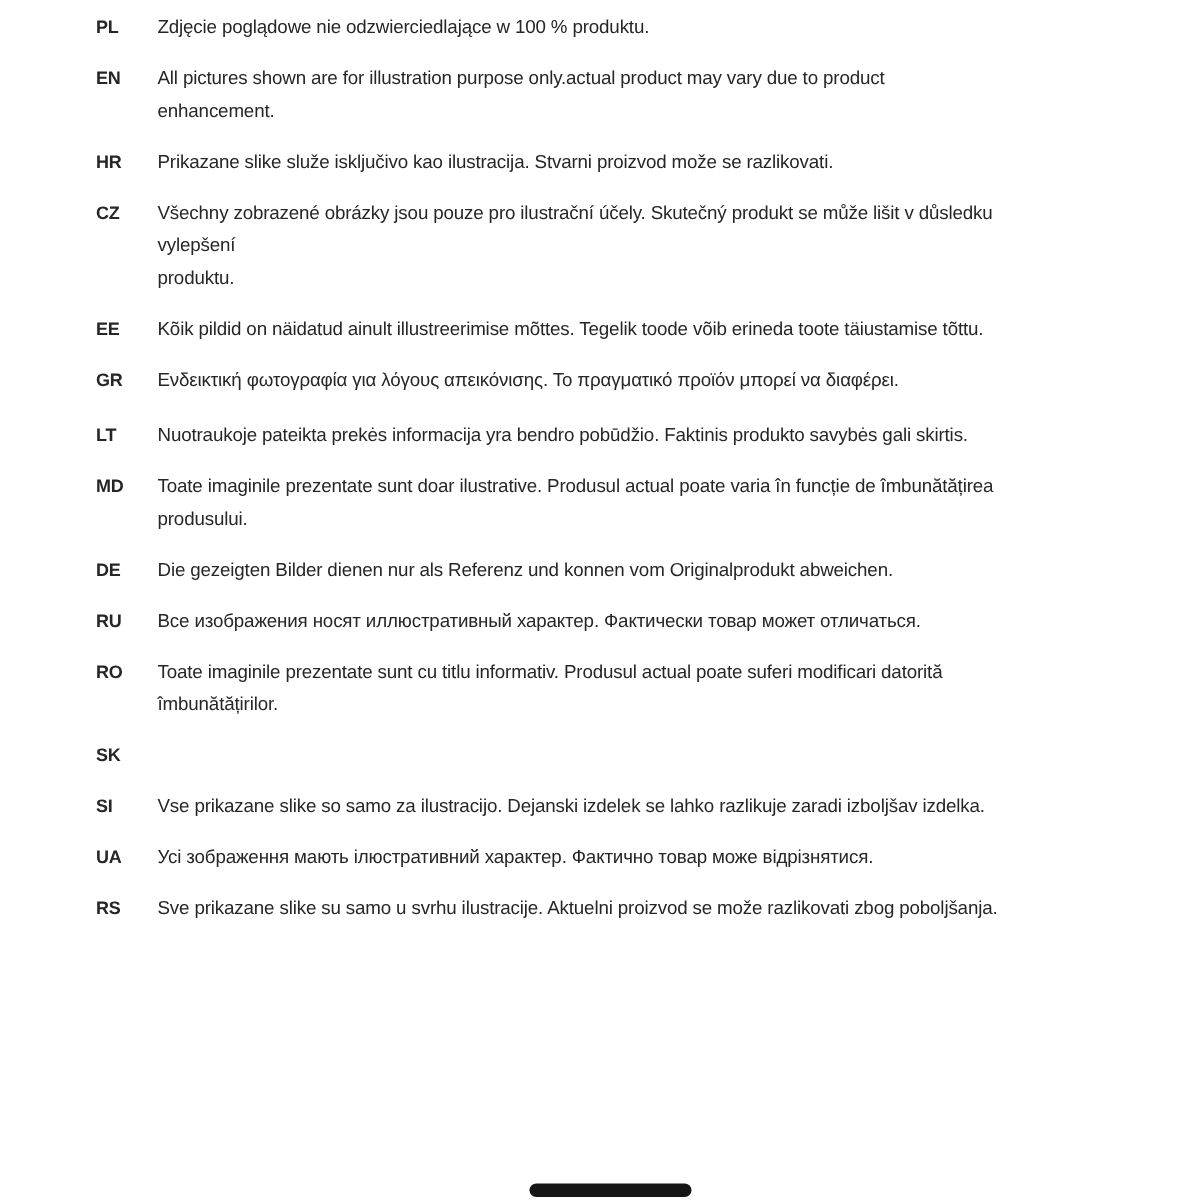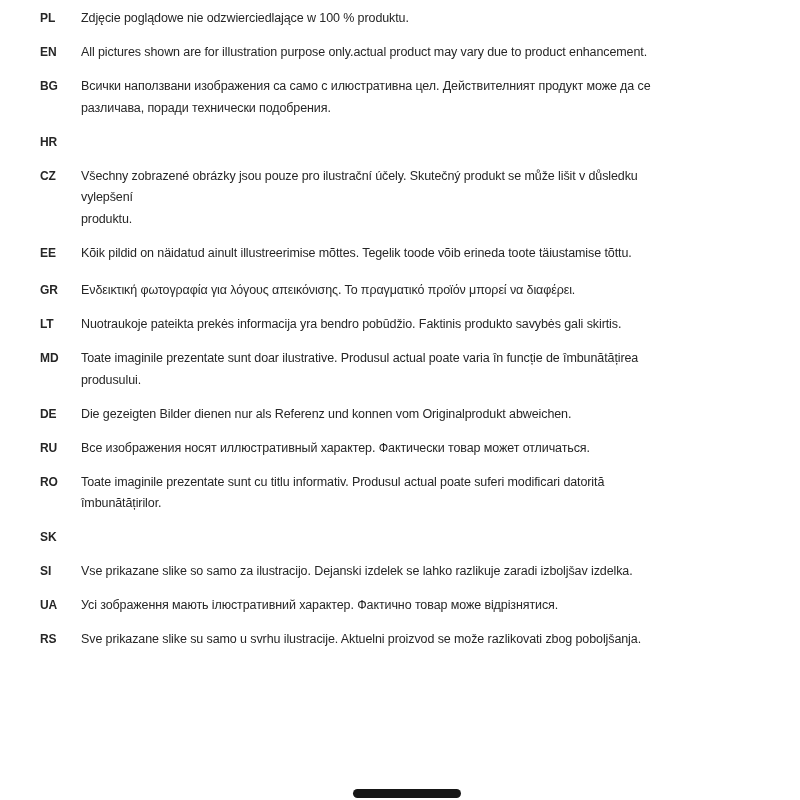--- a/index.html
+++ b/index.html
@@ -5,21 +5,21 @@
   html, body {
     margin: 0;
     padding: 0;
     background: #ffffff;
   }
   .page {
     position: relative;
     width: 717px;
     height: 800px;
     box-sizing: border-box;
-    padding: 8px 50px 0 40px;
+    padding: 8px 50px 0 64px;
     background: #ffffff;
     font-family: "Liberation Sans", "DejaVu Sans", sans-serif;
     font-size: 12.5px;
     line-height: 21.5px;
     color: #262626;
     letter-spacing: -0.1px;
     overflow: hidden;
   }
   .row {
     display: flex;
@@ -56,26 +56,22 @@
   <div id="disclaimer-list">
       <div class="row">
         <span class="code">PL</span>
         <div class="text">Zdjęcie poglądowe nie odzwierciedlające w 100 % produktu.</div>
       </div>
       <div class="row">
         <span class="code">EN</span>
         <div class="text">All pictures shown are for illustration purpose only.actual product may vary due to product enhancement.</div>
       </div>
       <div class="row">
-        <span class="code">BG</span>
-        <div class="text">Всички наползвани изображения са само с илюстративна цел. Действителният продукт може да се
-различава, поради технически подобрения.</div>
-      </div>
-      <div class="row">
         <span class="code">HR</span>
+        <div class="text">Prikazane slike služe isključivo kao ilustracija. Stvarni proizvod može se razlikovati.</div>
       </div>
       <div class="row">
         <span class="code">CZ</span>
         <div class="text">Všechny zobrazené obrázky jsou pouze pro ilustrační účely. Skutečný produkt se může lišit v důsledku vylepšení
 produktu.</div>
       </div>
       <div class="row">
         <span class="code">EE</span>
         <div class="text">Kõik pildid on näidatud ainult illustreerimise mõttes. Tegelik toode võib erineda toote täiustamise tõttu.</div>
       </div>

